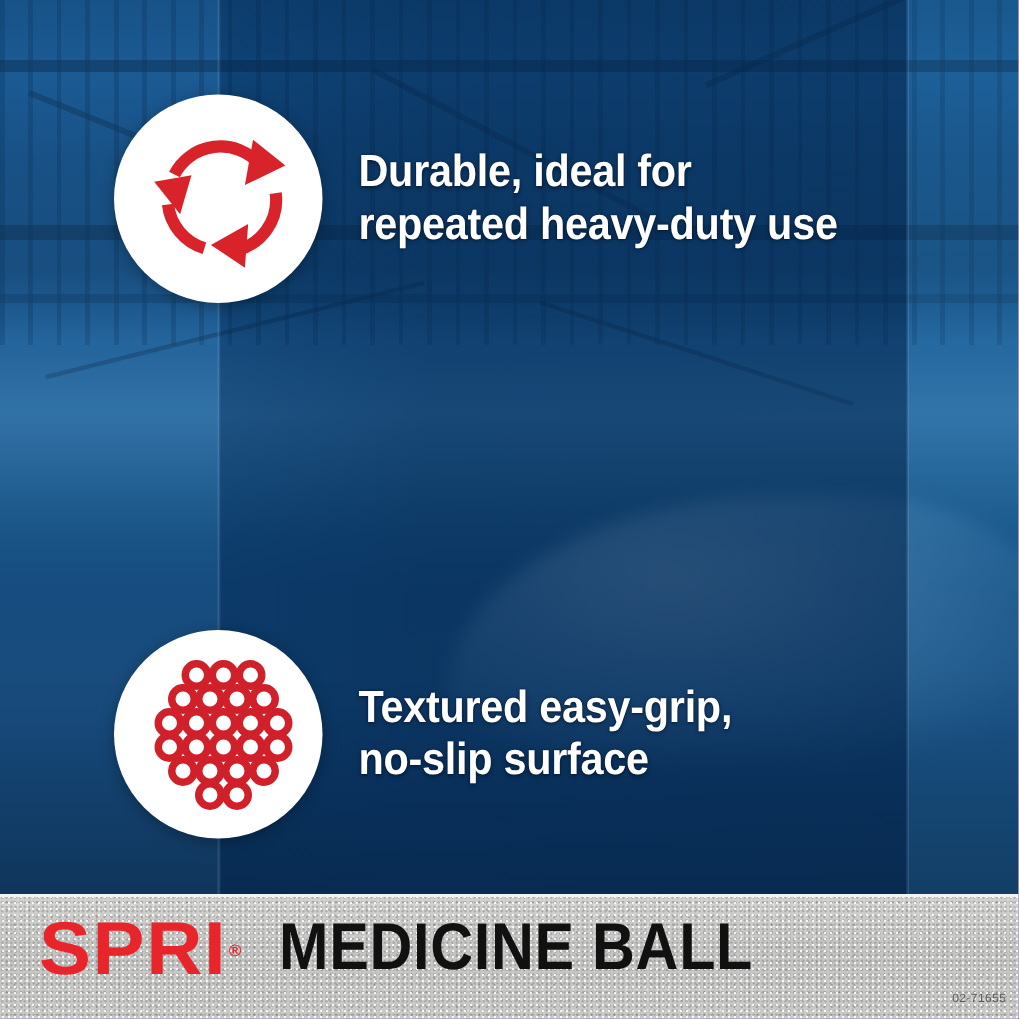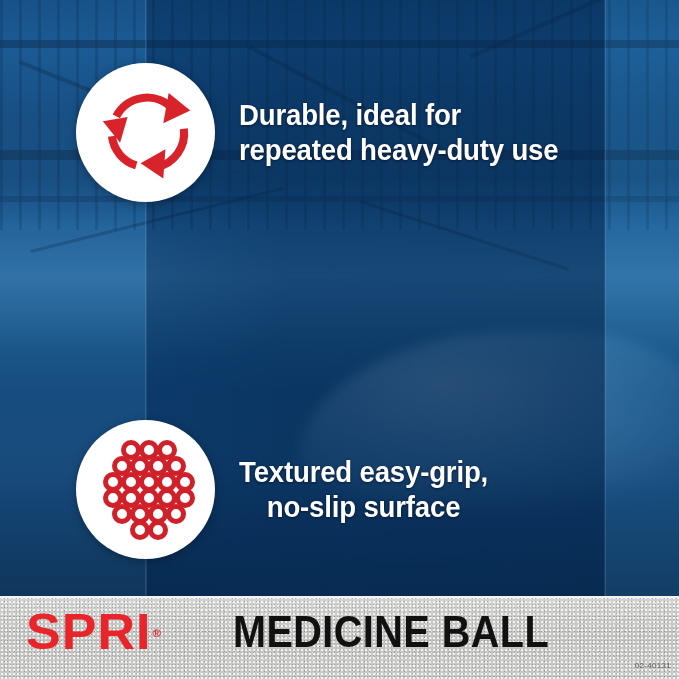--- a/index.html
+++ b/index.html
@@ -158,21 +158,21 @@
   }
   .feature-row {
     position: absolute;
     left: 0;
     width: 679px;
     display: flex;
     align-items: center;
   }
   .feature-row.r1 { top: 62px;  height: 140px; }
   .feature-row.r2 { top: 238px; height: 140px; }
-  .feature-row.r3 { top: 418px; height: 142px; text-align: center; }
+  .feature-row.r3 { top: 418px; height: 142px; }
 
   .badge {
     position: relative;
     flex: 0 0 auto;
     margin-left: 76px;
     width: 139px;
     height: 139px;
     border-radius: 50%;
     background: #ffffff;
     box-shadow: 0 2px 10px rgba(0,0,0,.30);
@@ -226,21 +226,20 @@
     height: 2px;
     background: #f3f3f1;
   }
   .footer-inner {
     position: absolute;
     left: 0; top: 0;
     width: 679px;
     height: 69px;
     display: flex;
     align-items: center;
-    gap: 47px;
   }
   .brand {
     margin-left: 26px;
     color: #e8252a;
     font-family: "Liberation Sans", "DejaVu Sans", sans-serif;
     font-weight: bold;
     font-size: 50px;
     line-height: 1;
     letter-spacing: 1px;
     transform: scaleX(1.04);
@@ -380,16 +379,16 @@
 
   <div class="footer">
     <div class="footer-tex"></div>
     <div class="footer-hairline"></div>
     <div class="footer-inner">
       <div class="brand">
         <span>SPRI</span><span class="brand-reg">®</span>
       </div>
       <div class="product">MEDICINE BALL</div>
     </div>
-    <div class="sku">02-40131</div>
+    <div class="sku">02-71655</div>
   </div>
 
 </div>
 
 </body></html>

